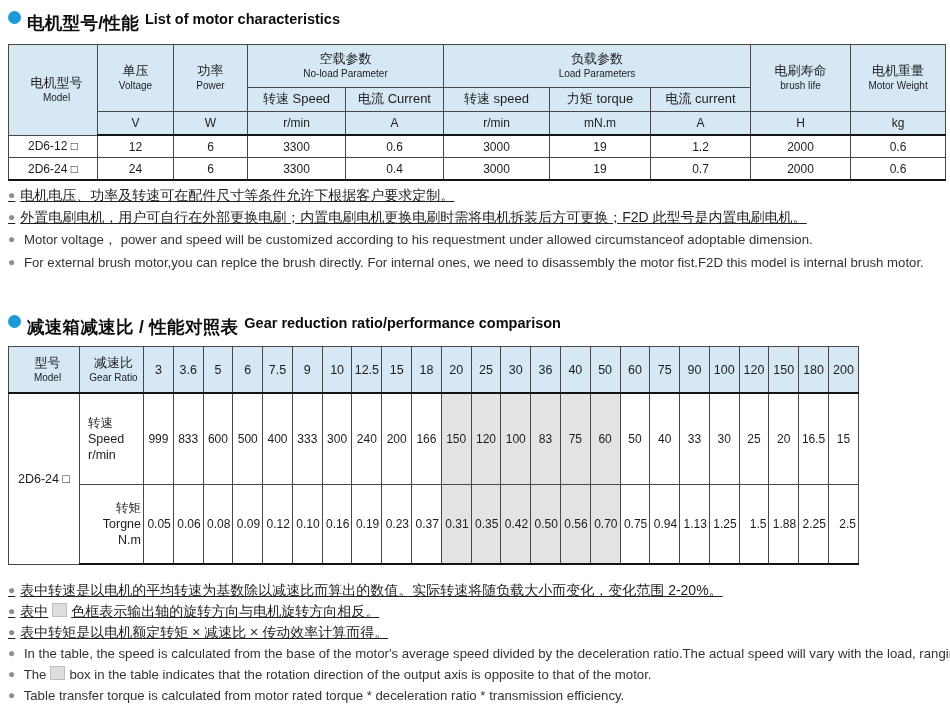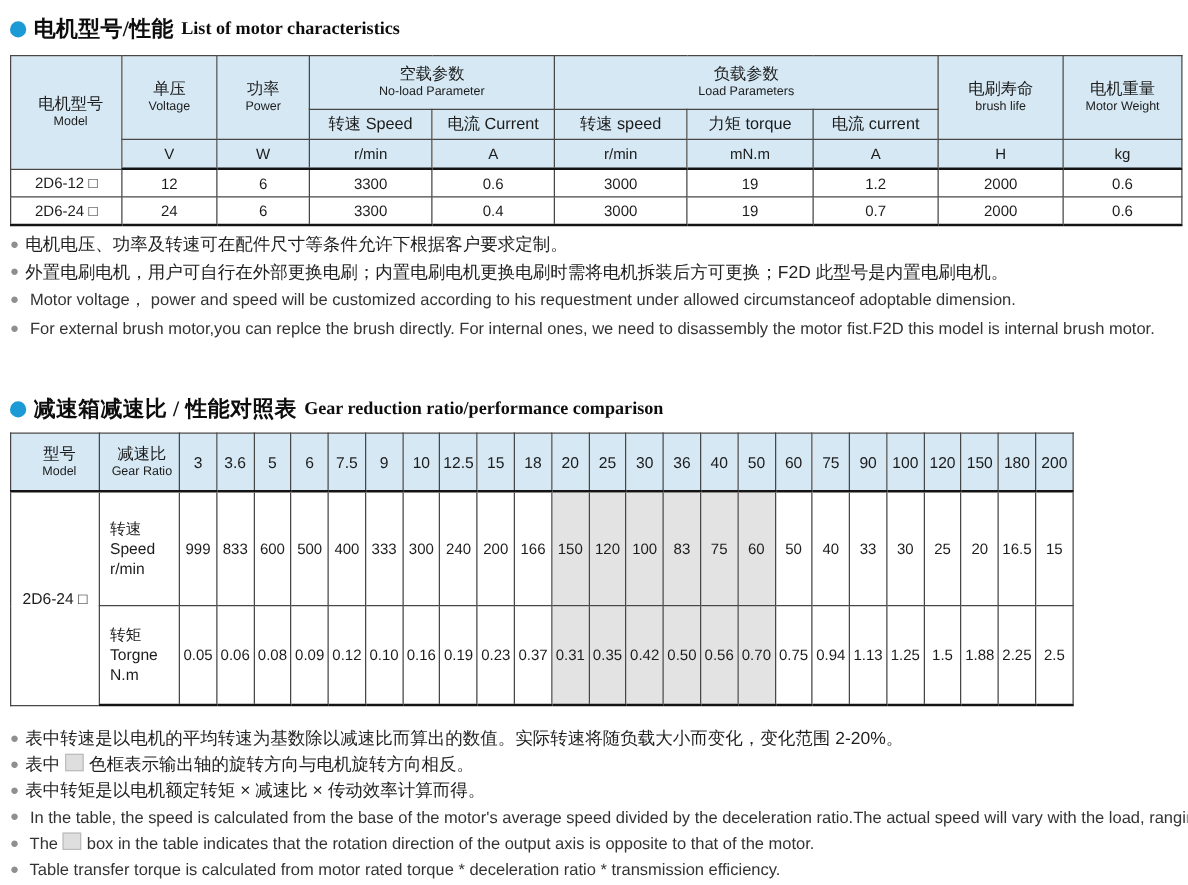--- a/index.html
+++ b/index.html
@@ -3,21 +3,21 @@
 <meta charset="utf-8">
 <style>
   html,body { margin:0; padding:0; }
   body {
     width:950px; height:708px; position:relative;
     background:#ffffff; color:#222;
     font-family:"Liberation Sans","DejaVu Sans",sans-serif;
     overflow:hidden;
   }
   
-  .sec-title { position:absolute; left:8px; display:flex; align-items:center;font-family:Liberation Serif, serif; }
+  .sec-title { position:absolute; left:8px; display:flex; align-items:flex-start; }
   .dot { width:13px; height:13px; border-radius:50%; background:#1c9ad6; margin-right:6px; flex:0 0 auto; }
   .title-zh { font-size:17.5px; font-weight:bold; color:#0d0d0d; letter-spacing:.3px; white-space:nowrap; }
   .title-en { font-size:14.5px; font-weight:bold; color:#0d0d0d; margin-left:6px; white-space:nowrap; }
 
   
   table { border-collapse:collapse; table-layout:fixed; position:absolute; left:8px; background:#fff; }
   th, td { border:1px solid #474747; padding:0 2px; text-align:center; vertical-align:middle;
            font-weight:normal; font-size:12px; color:#1c1c1c; overflow:hidden; }
   .hdr { background:#d5e8f4; }
   .gray { background:#e3e3e3; }
@@ -28,31 +28,31 @@
   #table1 { top:44px; width:937px; }
   #table1 tr.r1 th { height:42px; }
   #table1 tr.r2 th { height:23px;margin-top:33px; }
   #table1 tr.units th { height:22px; border-bottom:2.5px solid #141414; }
   #table1 tr.data td { height:21px; }
   #table1 tr.data-last td { height:21px; border-bottom:2.5px solid #141414; }
 
   #table2 { top:346px; width:851px; }
   #table2 tr.t2h th { height:45px; border-bottom:2.5px solid #141414; }
   #table2 tr.t2-speed td  { height:90px; }
-  #table2 tr.t2-torque td { height:78px; border-bottom:2.5px solid #141414; }
+  #table2 tr.t2-torque td { height:78px; border-bottom:2.5px solid #141414;text-align:right; }
   #table2 .lbl { text-align:left; padding-left:8px; font-size:12.5px; line-height:1.3; }
   #table2 .num { font-size:12.5px; }
 
   
   .notes { position:absolute; left:8px; }
   .note { white-space:nowrap; }
   #notes1 .note { line-height:22px; }
   #notes2 .note { line-height:21px; }
   .note .blt { color:#8f8f8f; font-size:12px; margin-right:5px; vertical-align:1px; }
-  .note-zh { font-size:14px; color:#1f1f1f; }
+  .note-zh { font-size:14px; color:#1f1f1f;text-decoration:underline; }
   .note-en { font-size:13.2px; color:#333; }
   .gbox { display:inline-block; width:13px; height:12px; background:#dedede;
           border:1px solid #bdbdbd; margin:0 4px; vertical-align:-1px; }
 </style>
 </head>
 <body>
 
 <div class="sec-title" style="top:11px;">
   <span class="dot"></span>
   <span class="title-zh">电机型号/性能</span>

